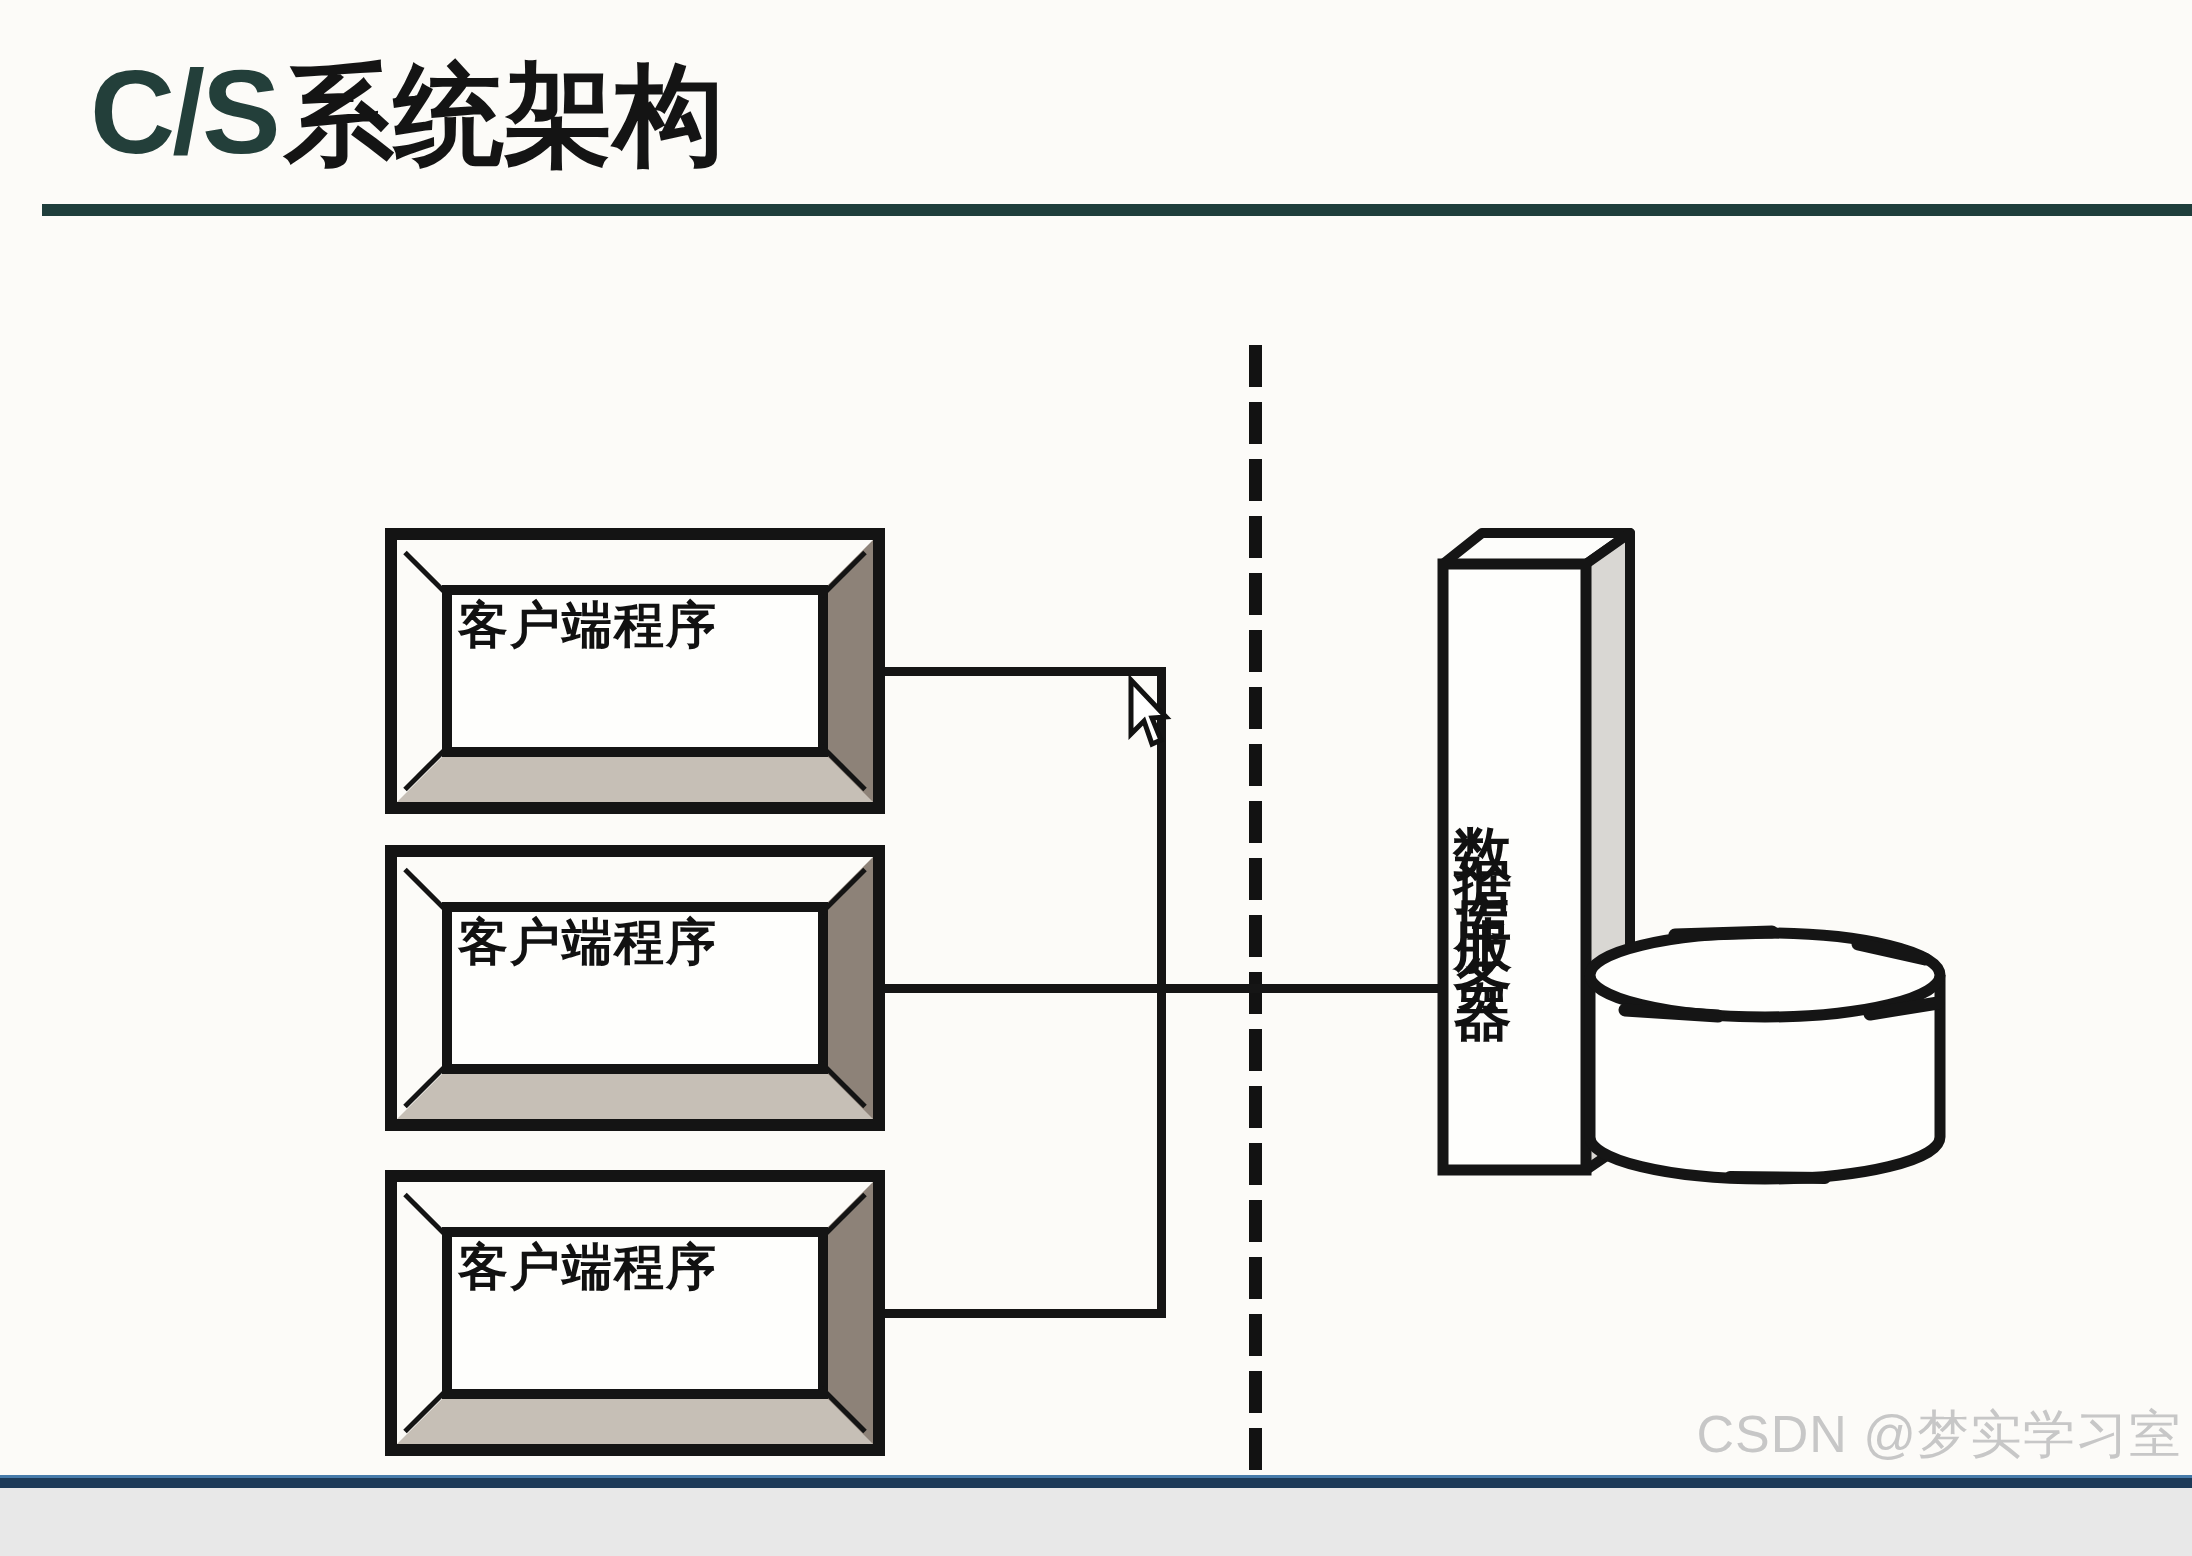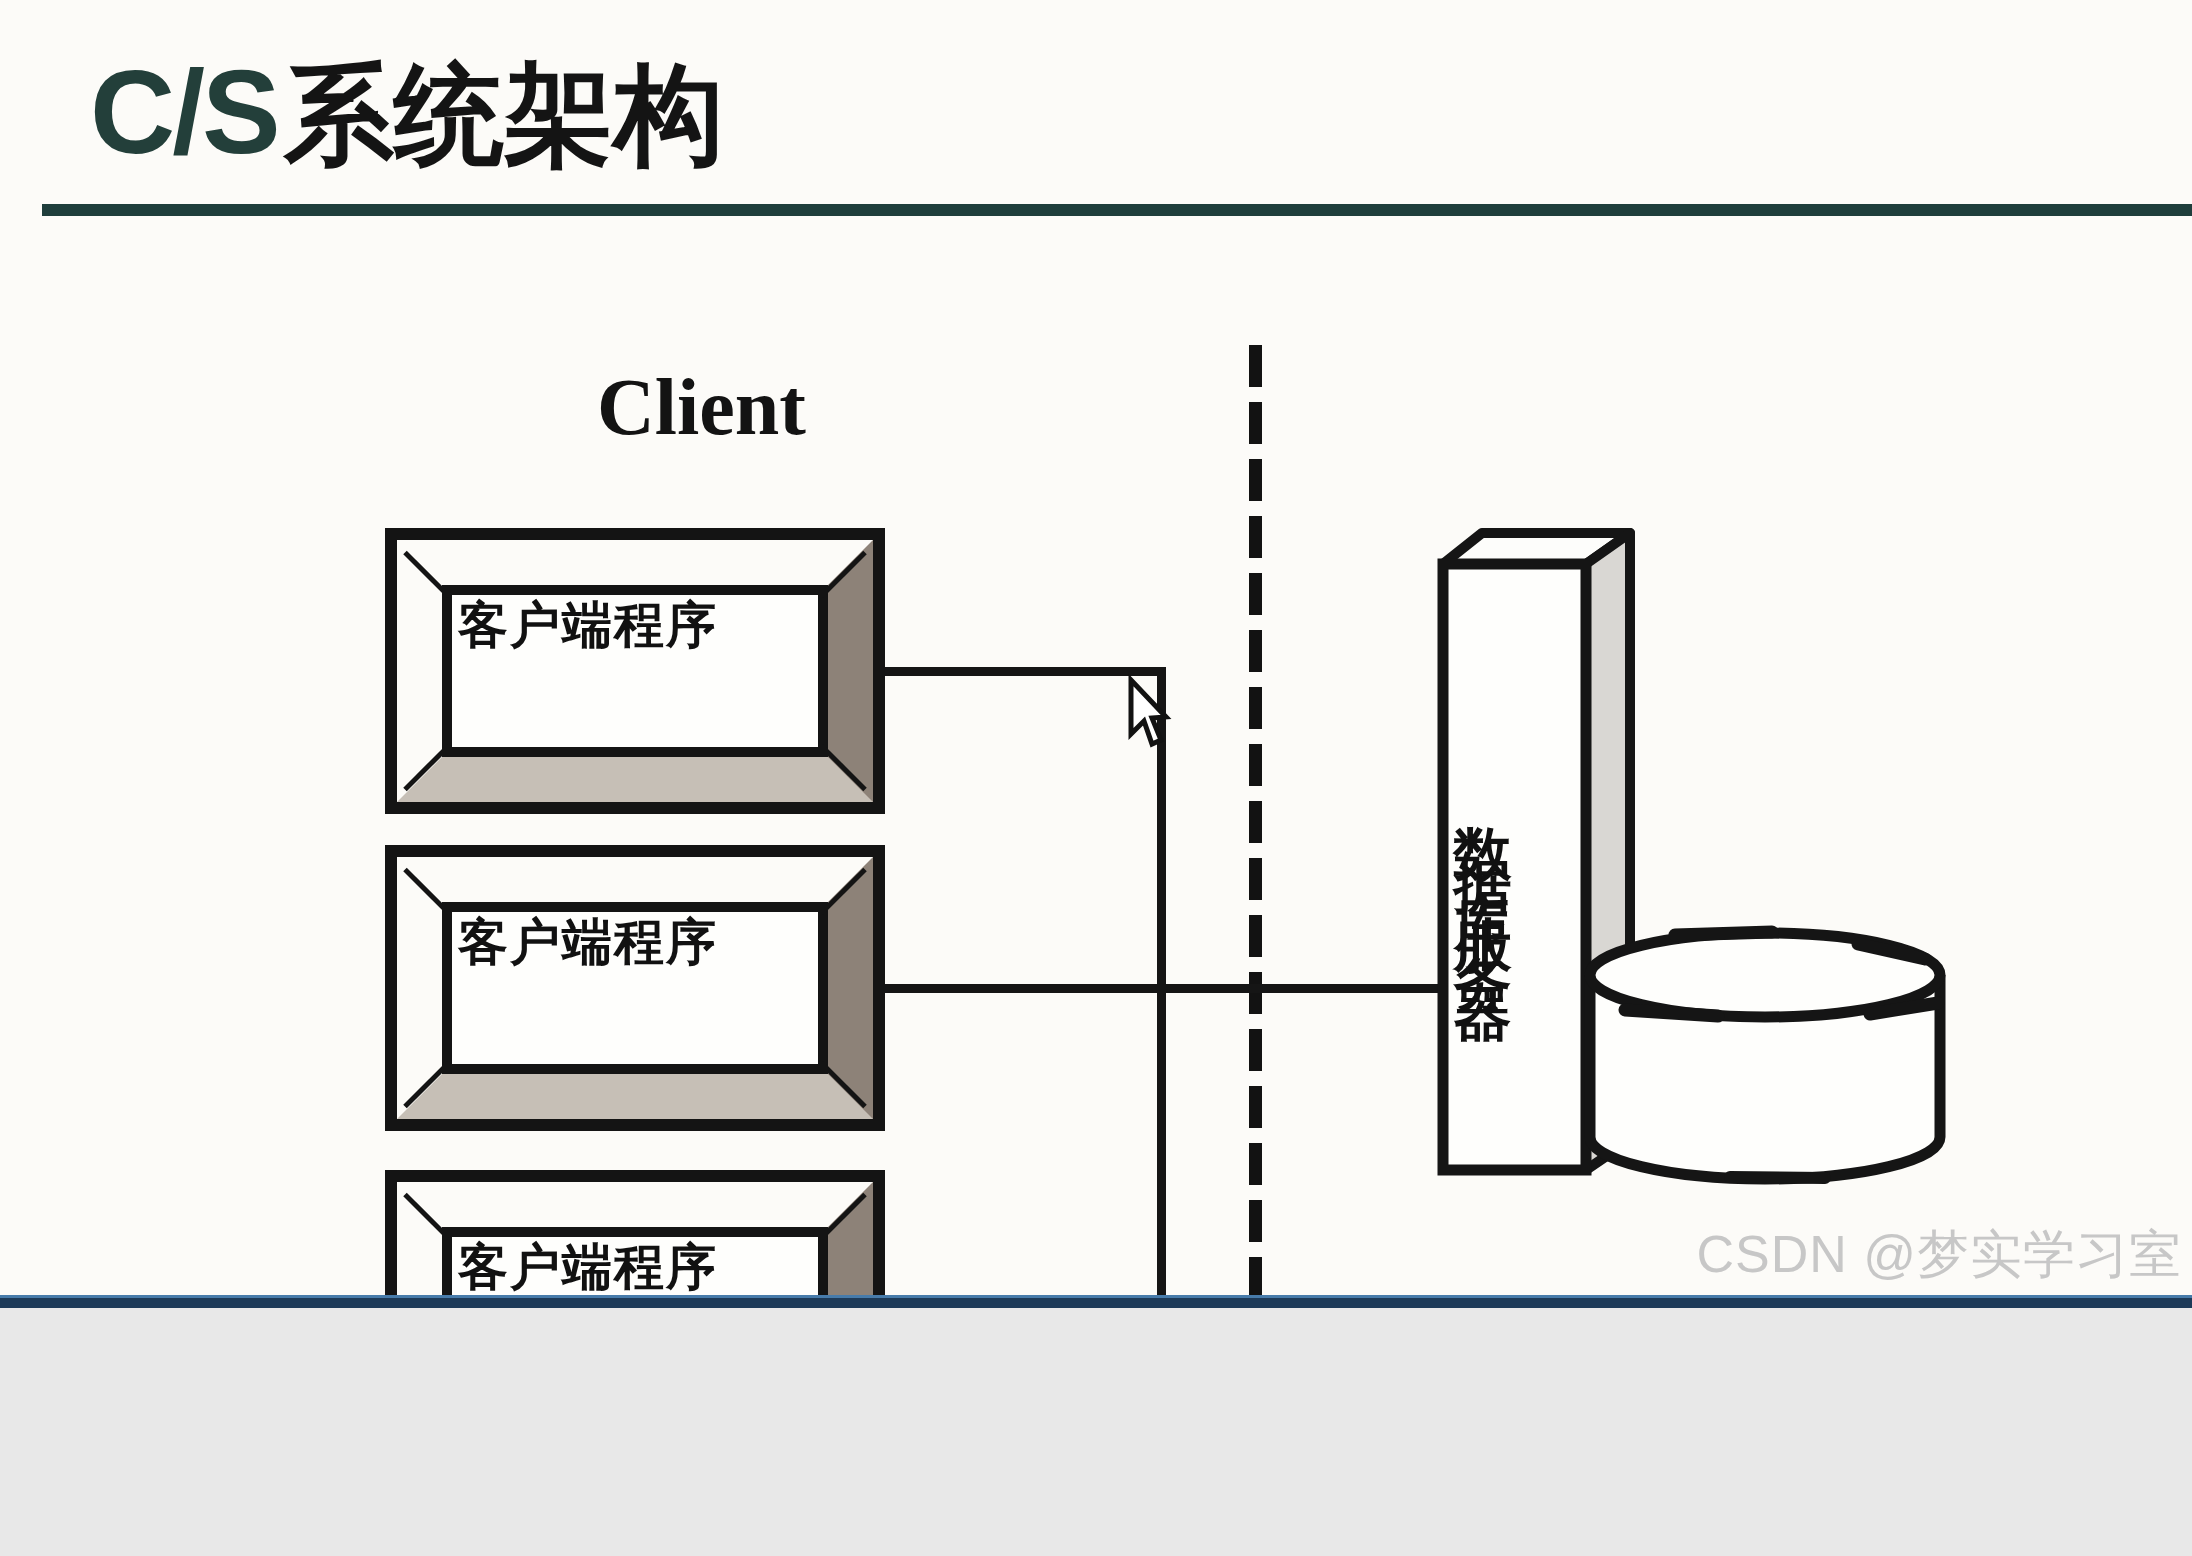--- a/index.html
+++ b/index.html
@@ -1,17 +1,17 @@
 <!DOCTYPE html>
 <html><head>
 <meta charset="utf-8">
 <style>
   html,body{margin:0;padding:0;background:#e8e8e8;}
   .stage{
-    position:relative;width:2192px;height:1308px;background:#fcfbf8;
+    position:relative;width:2192px;height:1488px;background:#fcfbf8;
     overflow:hidden;font-family:"Liberation Sans",sans-serif;
   }
   
   .title{position:absolute;left:90px;top:42px;white-space:nowrap;}
   .title .acr{
     font-family:"Liberation Sans",sans-serif;font-weight:900;font-size:118px;
     letter-spacing:-3px;color:#233f3a;vertical-align:baseline;
   }
   .title .cjk{
     font-family:"Liberation Serif",serif;font-weight:700;font-size:110px;
@@ -82,21 +82,20 @@
 </head>
 <body>
 
 <div class="stage">
 
   <div class="title">
     <span class="acr">C/S</span><span class="cjk">系统架构</span>
   </div>
   <div class="rule"></div>
 
-  <div class="seclabel lbl-client">Client</div>
 
   <div class="divider"></div>
 
   <div class="cline l1"></div>
   <div class="cline lv"></div>
   <div class="cline l3"></div>
   <div class="cline lm"></div>
 
   <div class="cbox cb1">
     <div class="bevel">

